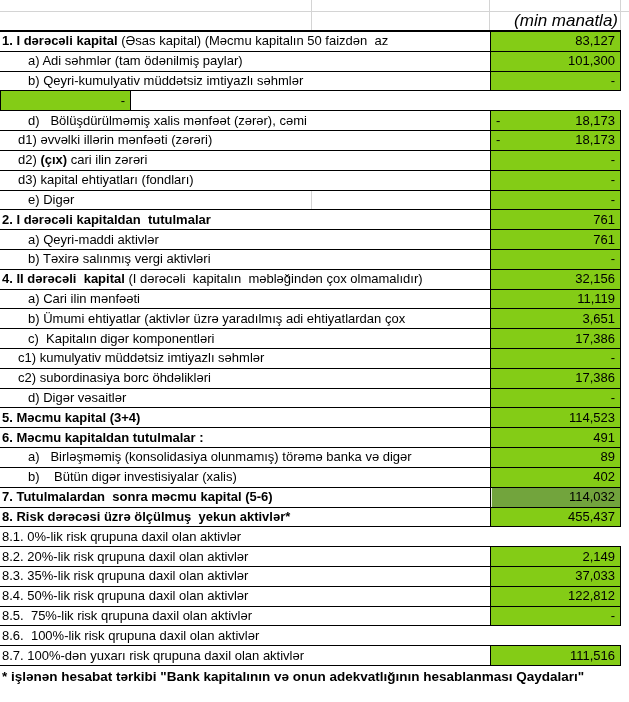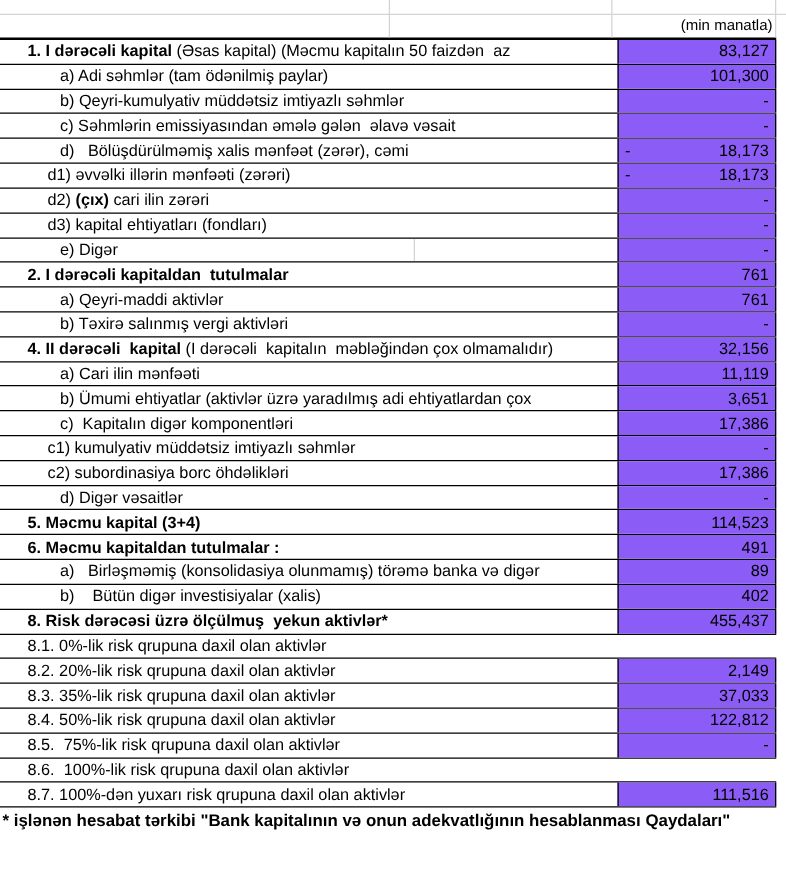--- a/index.html
+++ b/index.html
@@ -11,41 +11,41 @@
     font-family:"Liberation Sans", sans-serif;
     color:#000;
   }
   
   .top-area { position:relative; width:629px; height:30px; }
   .gridline { position:absolute; background:#d4d4d4; }
   .gl-v { width:1px; top:0; height:30px; }
   .gl-h { height:1px; left:0; width:629px; top:11px; }
   .unit-note {
     position:absolute; top:13px; right:11px;
-    font-size:12px; line-height:15px;
+    font-style:italic; font-size:17px; line-height:15px;
     white-space:pre;
   }
   
   .cap-table { width:621px; border-top:2px solid #000; }
   .row { display:flex; width:621px; height:19.82px; box-sizing:border-box; border-bottom:1px solid #000; }
   .lbl {
     position:relative; width:490px; box-sizing:border-box;
     overflow:hidden; white-space:pre;
     font-size:13px; line-height:18px;
-    display:flex; align-items:center;margin-left:20px;
+    display:flex; align-items:center;
   }
   .lbl.ind0 { padding-left:2px; }
   .lbl.ind1 { padding-left:28px; }
   .lbl.ind2 { padding-left:18px;align-items:center; }
   .lbl b { font-weight:bold; }
   .lbl .inner-gl { position:absolute; left:311px; top:0; bottom:0; width:1px; background:#d4d4d4; }
   .val {
     width:131px; box-sizing:border-box;
     border-left:1px solid #000; border-right:1px solid #000;
-    background:#8b5cf6;
+    background:#84cc16;
     font-size:13px; line-height:18px;
     display:flex; align-items:center; justify-content:flex-end;
     padding:0 5px;
     white-space:pre;
   }
   .val.neg { justify-content:space-between; }
   .val.dark { background:#72A43D; box-shadow: inset 1px 0 0 #e8efdc; }
   
   .footnote {
     width:629px; height:16px; overflow:hidden;
@@ -74,21 +74,20 @@
       </div>
       <div class="row">
         <div class="lbl ind1"><span>a) Adi səhmlər (tam ödənilmiş paylar)</span></div>
         <div class="val"><span>101,300</span></div>
       </div>
       <div class="row">
         <div class="lbl ind1"><span>b) Qeyri-kumulyativ müddətsiz imtiyazlı səhmlər</span></div>
         <div class="val"><span>-</span></div>
       </div>
       <div class="row">
-        <div class="lbl ind1"><span>c) Səhmlərin emissiyasından əmələ gələn  əlavə vəsait</span></div>
         <div class="val"><span>-</span></div>
       </div>
       <div class="row">
         <div class="lbl ind1"><span>d)   Bölüşdürülməmiş xalis mənfəət (zərər), cəmi</span></div>
         <div class="val neg"><span>-</span><span>18,173</span></div>
       </div>
       <div class="row">
         <div class="lbl ind2"><span>d1) əvvəlki illərin mənfəəti (zərəri)</span></div>
         <div class="val neg"><span>-</span><span>18,173</span></div>
       </div>
@@ -154,20 +153,24 @@
       </div>
       <div class="row">
         <div class="lbl ind1"><span>a)   Birləşməmiş (konsolidasiya olunmamış) törəmə banka və digər</span></div>
         <div class="val"><span>89</span></div>
       </div>
       <div class="row">
         <div class="lbl ind1"><span>b)    Bütün digər investisiyalar (xalis)</span></div>
         <div class="val"><span>402</span></div>
       </div>
       <div class="row">
+        <div class="lbl ind0"><b>7. Tutulmalardan  sonra məcmu kapital (5-6)</b></div>
+        <div class="val dark"><span>114,032</span></div>
+      </div>
+      <div class="row">
         <div class="lbl ind0"><b>8. Risk dərəcəsi üzrə ölçülmuş  yekun aktivlər*</b></div>
         <div class="val"><span>455,437</span></div>
       </div>
       <div class="row">
         <div class="lbl ind0"><span>8.1. 0%-lik risk qrupuna daxil olan aktivlər</span></div>
       </div>
       <div class="row">
         <div class="lbl ind0"><span>8.2. 20%-lik risk qrupuna daxil olan aktivlər</span></div>
         <div class="val"><span>2,149</span></div>
       </div>

